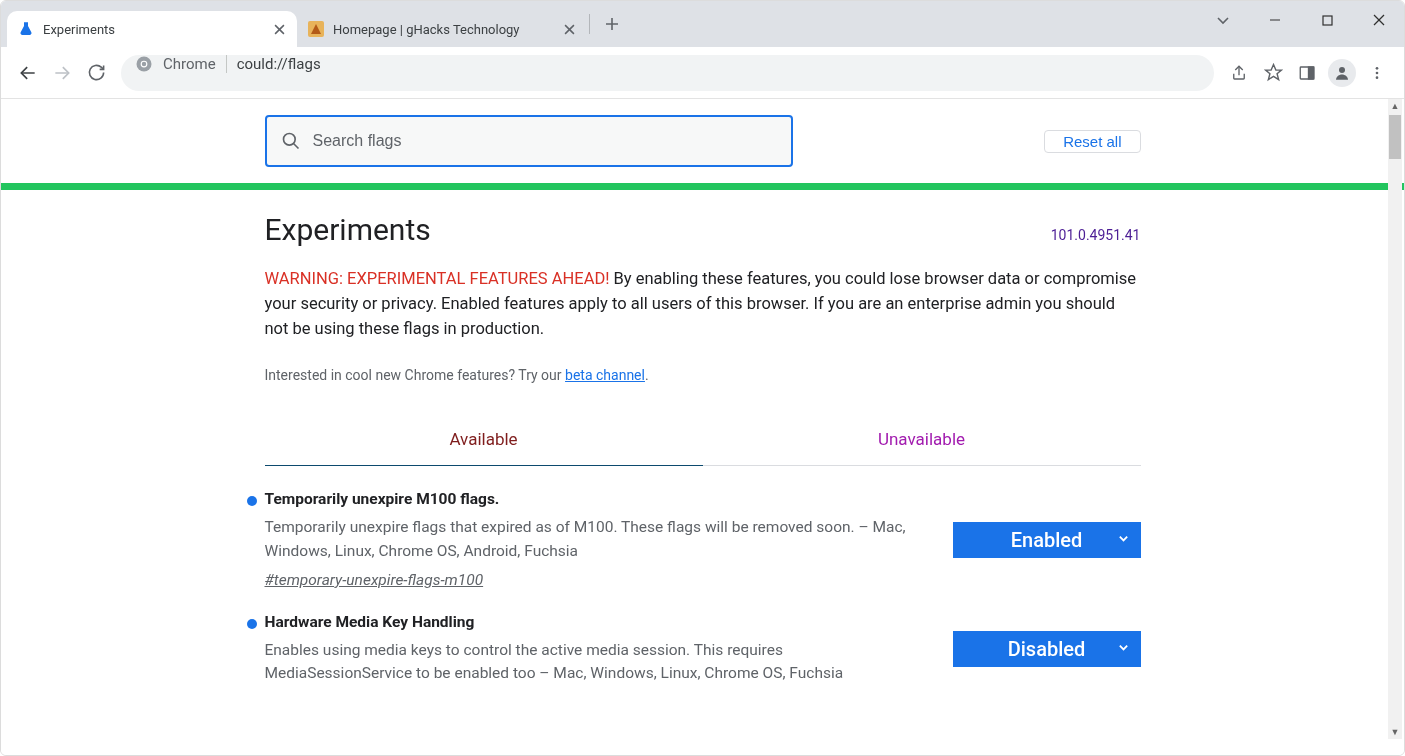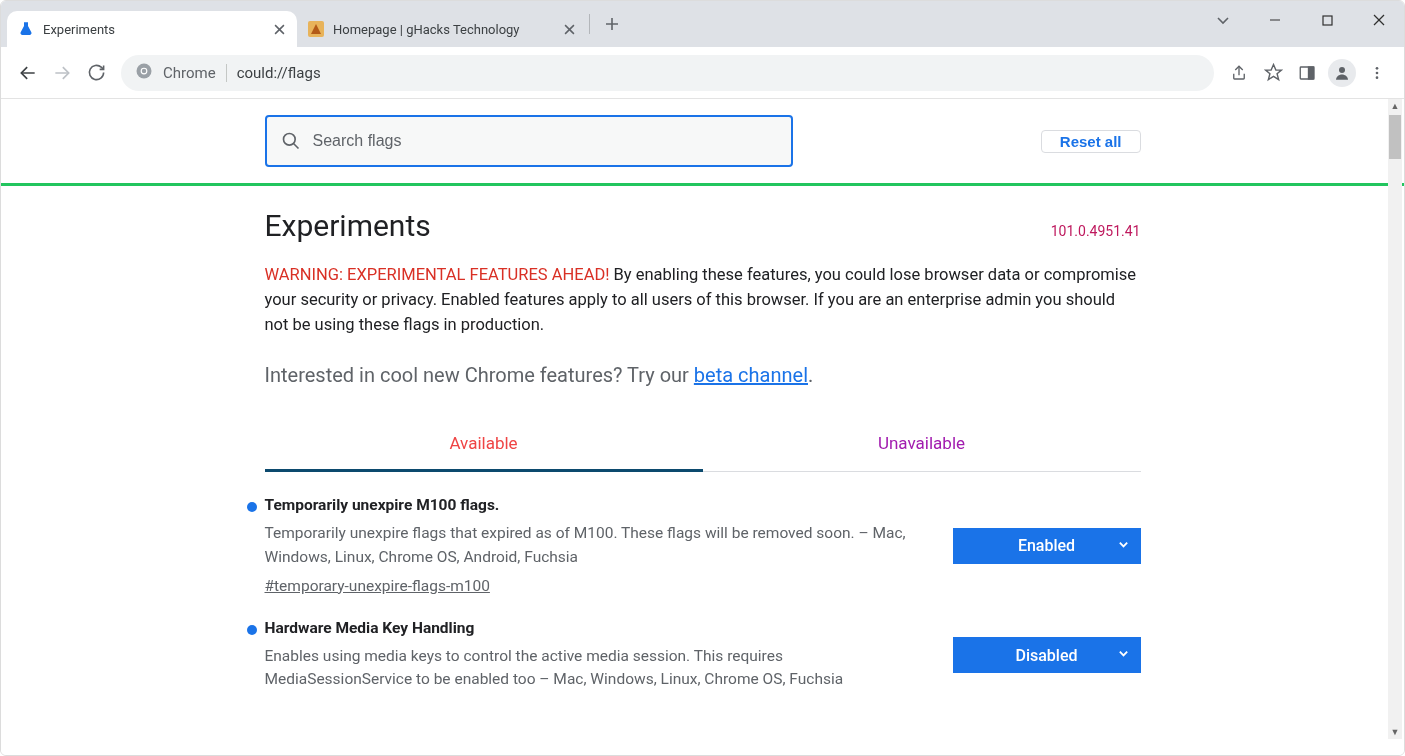--- a/index.html
+++ b/index.html
@@ -103,21 +103,21 @@
     border-radius:50%;
   }
   .nav-btn.disabled { color:#bdc1c6; }
   .omnibox {
     flex:1;
     margin: 0 8px;
     height: 36px;
     background:#f1f3f4;
     border-radius: 18px;
     display:flex;
-    align-items:center;
+    align-items:flex-start;
     padding: 0 14px;
     gap: 10px;
     color:#5f6368;
     font-size: 15px;
   }
   .omni-chrome-label { color:#5f6368; }
   .omni-divider { width:1px; height:18px; background:#c4c7c5; }
   .omni-url { color:#3c4043; }
   .tool-icon {
     width:34px;height:34px;
@@ -153,21 +153,21 @@
   }
   .scrollbar-arrow {
     position:absolute; left:0; width:14px; height:14px;
     display:flex;align-items:center;justify-content:center;
     color:#666; font-size:9px;
   }
   .scrollbar-arrow.up { top:0; }
   .scrollbar-arrow.down { bottom:0; }
 
   .sticky-bar {
-    border-bottom: 3px solid #22c55e;
+    border-bottom: 7px solid #22c55e;
     padding: 16px 0;
     background:#fff;
   }
   .sticky-inner {
     width: 876px;
     margin: 0 auto;
     display:flex;
     align-items:center;
     gap: 16px;
   }
@@ -192,21 +192,21 @@
     outline:none;
   }
   .search-input::placeholder { color:#5f6368; }
   .spacer { flex:1; }
   .reset-btn {
     border:1px solid #dadce0;
     border-radius:4px;
     background:#fff;
     color:#1a73e8;
     font-size:15px;
-    font-weight:700;
+    font-weight:400;
     padding: 2px 18px;
     cursor:pointer;
   }
 
   .page-body {
     width: 876px;
     margin: 0 auto;
     padding-top: 22px;
     padding-bottom: 40px;
   }
@@ -215,32 +215,32 @@
     align-items:baseline;
     justify-content:space-between;
   }
   h1 {
     font-size: 30px;
     font-weight: 400;
     color:#202124;
   }
   .version {
     font-size: 14px;
-    color:#be185d;
+    color:#4c1d95;
   }
   .warning-para {
     margin-top: 20px;
     font-size: 16.5px;
     line-height: 1.5;
     color:#202124;
   }
   .warn-red { color:#d93025; }
   .interest-para {
     margin-top: 26px;
-    font-size: 20px;
+    font-size: 14px;
     color:#5f6368;
   }
   .interest-para a {
     color:#1a73e8;
     text-decoration: underline;
   }
 
   .tabs {
     margin-top: 30px;
     display:flex;
@@ -248,22 +248,22 @@
   }
   .tabs .ptab {
     flex:1;
     text-align:center;
     padding: 16px 0;
     font-size: 17px;
     color:#a21caf;
     cursor:pointer;
   }
   .tabs .ptab.active {
-    color:#ef4444;
-    border-bottom: 3px solid #0c4a6e;
+    color:#7f1d1d;
+    border-bottom: 1px solid #0c4a6e;
     margin-bottom:-1px;
   }
 
   .flag {
     display:flex;
     margin-top: 24px;
     position:relative;
   }
   .flag-dot {
     width:10px;height:10px;border-radius:50%;
@@ -281,32 +281,33 @@
     margin-top:8px;
     font-size:15.5px;
     color:#5f6368;
     line-height:1.5;
   }
   .flag-hash {
     margin-top:8px;
     font-size:15.5px;
     color:#5f6368;
     text-decoration: underline;
+    font-style: italic;
   }
   .flag-ctrl {
     flex: 0 0 188px;
     display:flex;
     align-items:center;
   }
   .flag-select {
     width:188px;
     height:36px;
     background:#1a73e8;
     color:#fff;
-    font-size:16px;
+    font-size:20px;
     font-weight:500;
     display:flex;
     align-items:center;
     justify-content:center;
     position:relative;
     cursor:pointer;
   }
   .flag-select .chev {
     position:absolute;
     right:12px;

